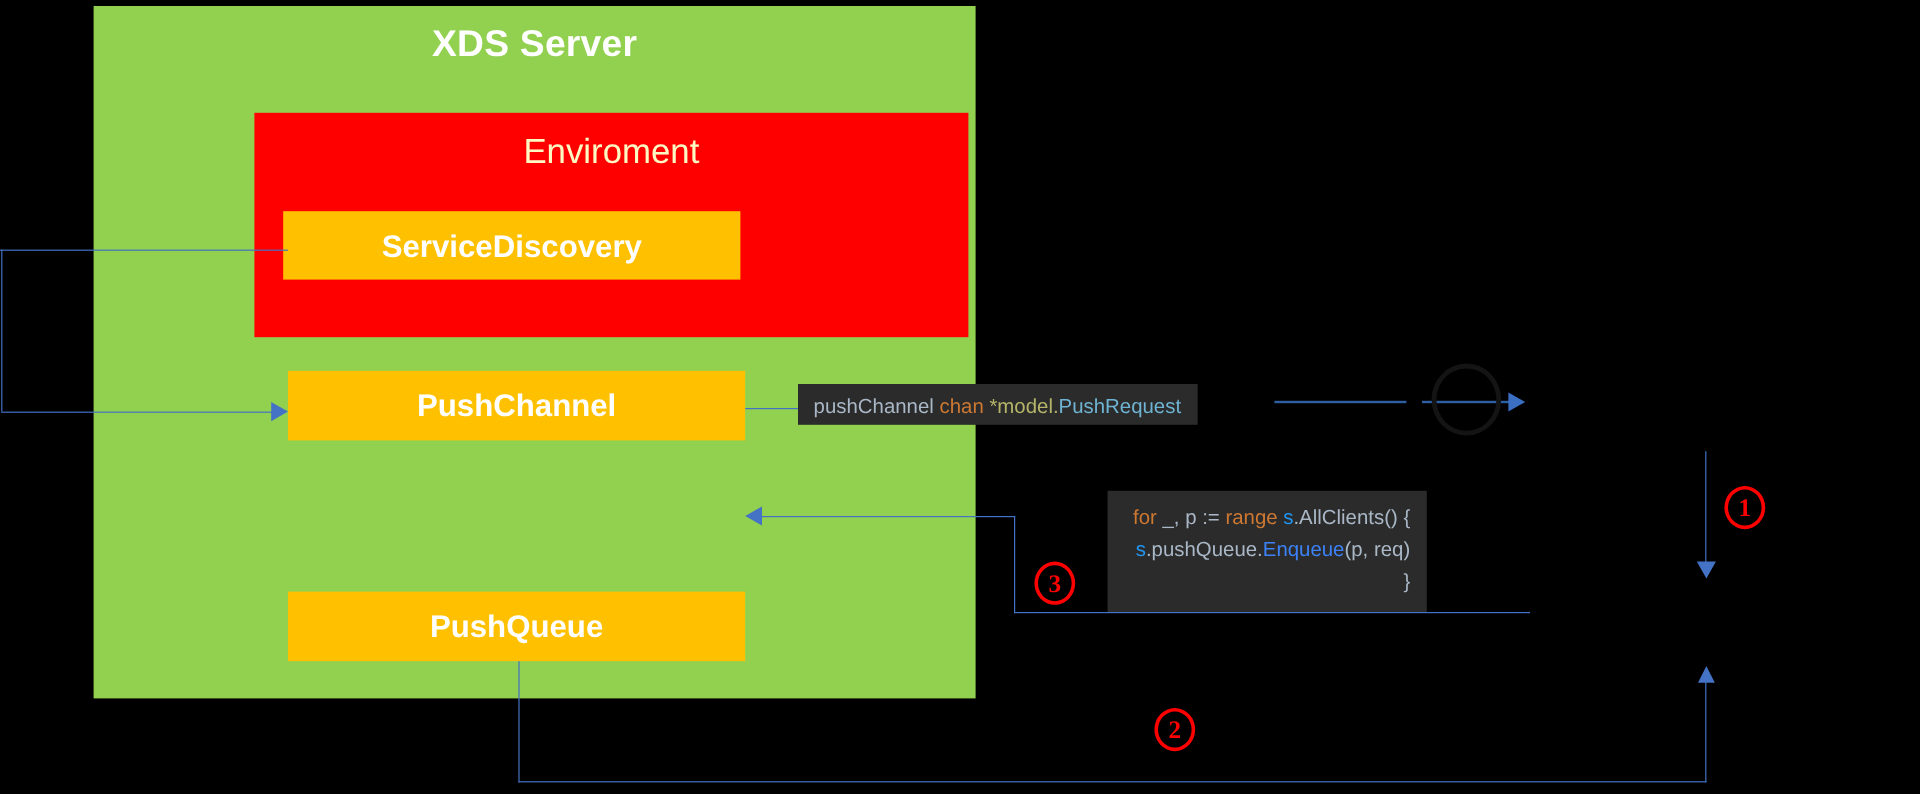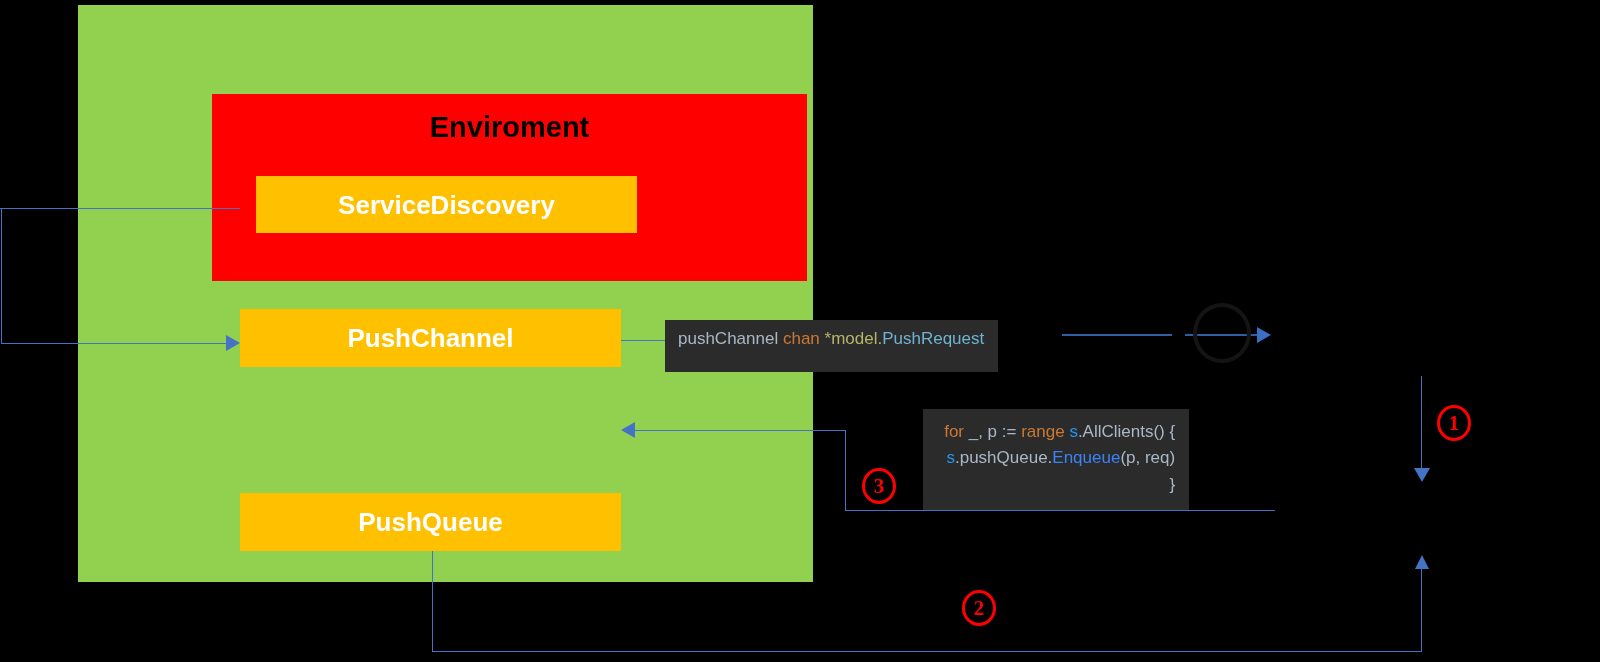--- a/index.html
+++ b/index.html
@@ -47,57 +47,57 @@
     width: 595px;
     height: 187px;
     background: #FF0000;
   }
   .env-title {
     position: absolute;
     left: 0;
     top: 17px;
     width: 595px;
     text-align: center;
-    color: #000000;
+    color: #fef9c3;
     font-size: 29px;
-    font-weight: bold;
+    font-weight: normal;
   }
 
   
   .comp-box {
     position: absolute;
     background: #FFC000;
     color: #FFFFFF;
     font-size: 26px;
     font-weight: bold;
     display: flex;
     align-items: center;
     justify-content: center;
     text-align: center;
     line-height: 1;
   }
-  .comp-service-discovery { left: 256px; top: 176px; width: 381px; height: 57px; }
+  .comp-service-discovery { left: 236px; top: 176px; width: 381px; height: 57px; }
   .comp-push-channel      { left: 240px; top: 309px; width: 381px; height: 58px; }
   .comp-push-queue        { left: 240px; top: 401px; width: 381px; height: 58px; }
   .comp-ads-clients       { left: 240px; top: 493px; width: 381px; height: 58px; }
 
   
   .code-box {
     position: absolute;
     background: #2B2B2B;
     font-family: "Liberation Sans", sans-serif;
     font-size: 17px;
     color: #A9B7C6;
     white-space: pre;
     line-height: 1.55;
   }
   .code-box-1 {
     left: 665px;
     top: 320px;
-    padding: 6px 14px 20px 13px;
+    padding: 6px 14px 2px 13px;
   }
   .code-box-2 {
     left: 923px;
     top: 409px;
     padding: 10px 14px 12px 14px;
     text-align: right;
   }
   .tok-ident   { color: #A9B7C6; }
   .tok-kw      { color: #CC7832; }
   .tok-type    { color: #B5B56A; }
@@ -172,20 +172,21 @@
   .step-1 { left: 1437px; top: 405px; }
   .step-2 { left: 962px;  top: 590px; }
   .step-3 { left: 862px;  top: 468px; }
 </style>
 </head>
 <body>
 
 <div id="canvas">
 
   <div class="server-box">
+    <div class="server-title">XDS Server</div>
 
     <div class="env-box">
       <div class="env-title">Enviroment</div>
     </div>
   </div>
 
   <div class="comp-box comp-service-discovery">ServiceDiscovery</div>
 
   <div class="comp-box comp-push-channel">PushChannel</div>
 

